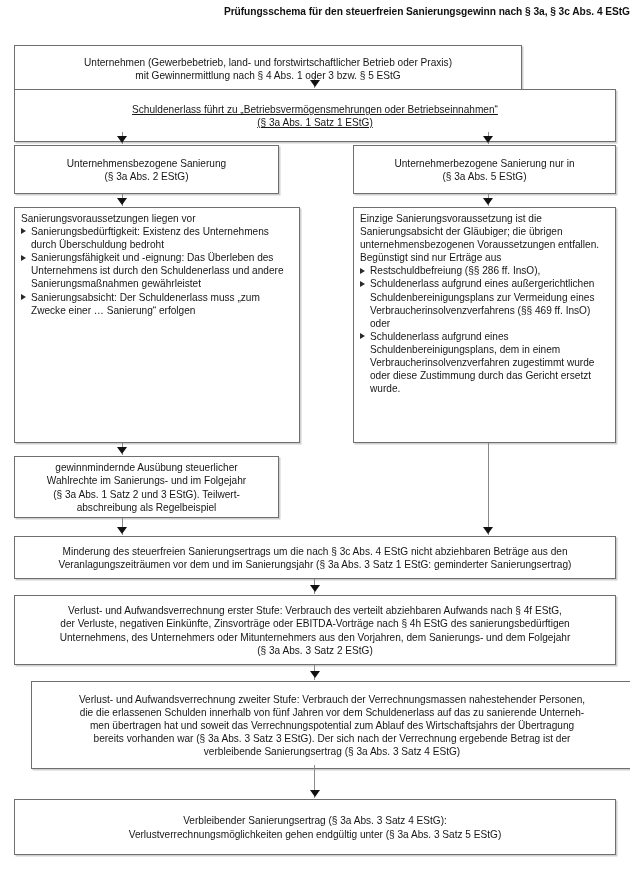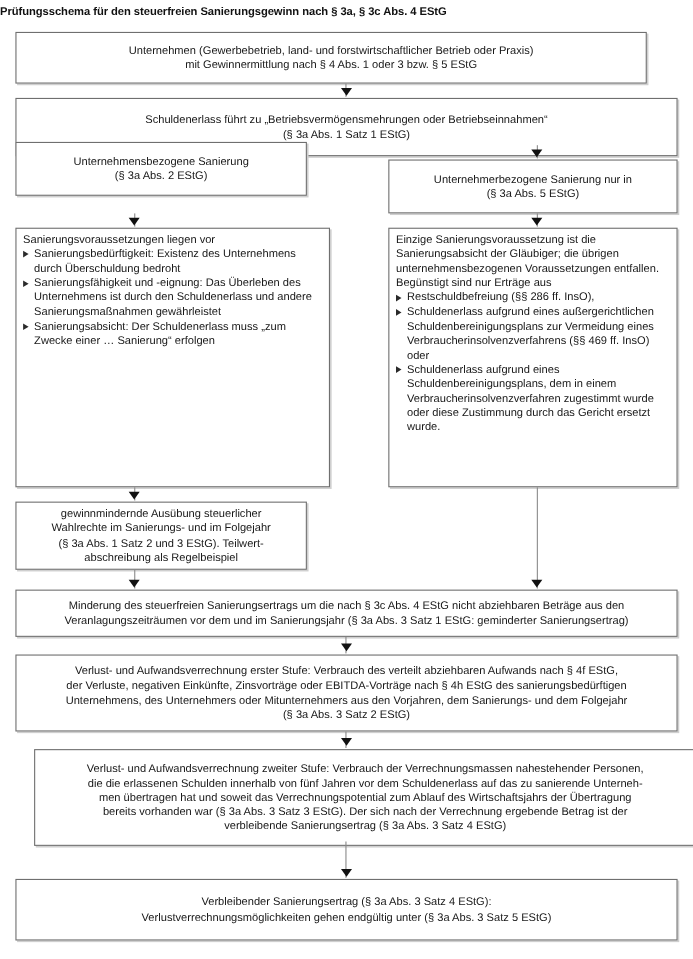--- a/index.html
+++ b/index.html
@@ -18,21 +18,21 @@
   #chart {
     position: relative;
     width: 630px;
     height: 872px;
   }
   .title {
     position: absolute;
     left: 0;
     top: 6px;
     width: 630px;
-    text-align: left;
+    text-align: right;
     font-size: 10.2px;
     font-weight: bold;
     letter-spacing: -0.05px;
     color: #111;
   }
   .box {
     position: absolute;
     border: 1px solid #6f6f6f;
     background: #ffffff;
     box-shadow: 1.5px 1.5px 0 0 #cfcfcf;
@@ -91,44 +91,44 @@
     border-top: 7.4px solid #111111;
   }
 </style>
 </head>
 <body>
 
 <div id="chart">
 
   <div class="title">Prüfungsschema für den steuerfreien Sanierungsgewinn nach § 3a, § 3c Abs. 4 EStG</div>
 
-  <div class="box center" style="left:14px; top:29px; width:574px; height:47px;">
+  <div class="box center" style="left:14px; top:45px; width:508px; height:47px;">
     <div class="ctr-wrap">
       <div>Unternehmen (Gewerbebetrieb, land- und forstwirtschaftlicher Betrieb oder Praxis)</div>
       <div>mit Gewinnermittlung nach § 4 Abs. 1 oder 3 bzw. § 5 EStG</div>
     </div>
   </div>
 
   <div class="vline" style="left:314px; top:76px; height:12px;"></div>
   <div class="arrow" style="left:309.6px; top:80px;"></div>
 
-  <div class="box center" style="left:14px; top:89px; width:602px; height:53px;">
+  <div class="box center" style="left:14px; top:89px; width:602px; height:53px;text-decoration:underline;">
     <div class="ctr-wrap">
       <div>Schuldenerlass führt zu „Betriebsvermögensmehrungen oder Betriebseinnahmen“</div>
       <div>(§ 3a Abs. 1 Satz 1 EStG)</div>
     </div>
   </div>
 
   <div class="vline" style="left:121.5px; top:132px; height:12px;"></div>
   <div class="arrow" style="left:117px; top:136px;"></div>
 
   <div class="vline" style="left:487.5px; top:132px; height:12px;"></div>
   <div class="arrow" style="left:483px; top:136px;"></div>
 
-  <div class="box center" style="left:14px; top:129px; width:265px; height:49px;">
+  <div class="box center" style="left:14px; top:145px; width:265px; height:49px;">
     <div class="ctr-wrap">
       <div>Unternehmensbezogene Sanierung</div>
       <div>(§ 3a Abs. 2 EStG)</div>
     </div>
   </div>
 
   <div class="box center" style="left:353px; top:145px; width:263px; height:49px;">
     <div class="ctr-wrap">
       <div>Unternehmerbezogene Sanierung nur in</div>
       <div>(§ 3a Abs. 5 EStG)</div>

